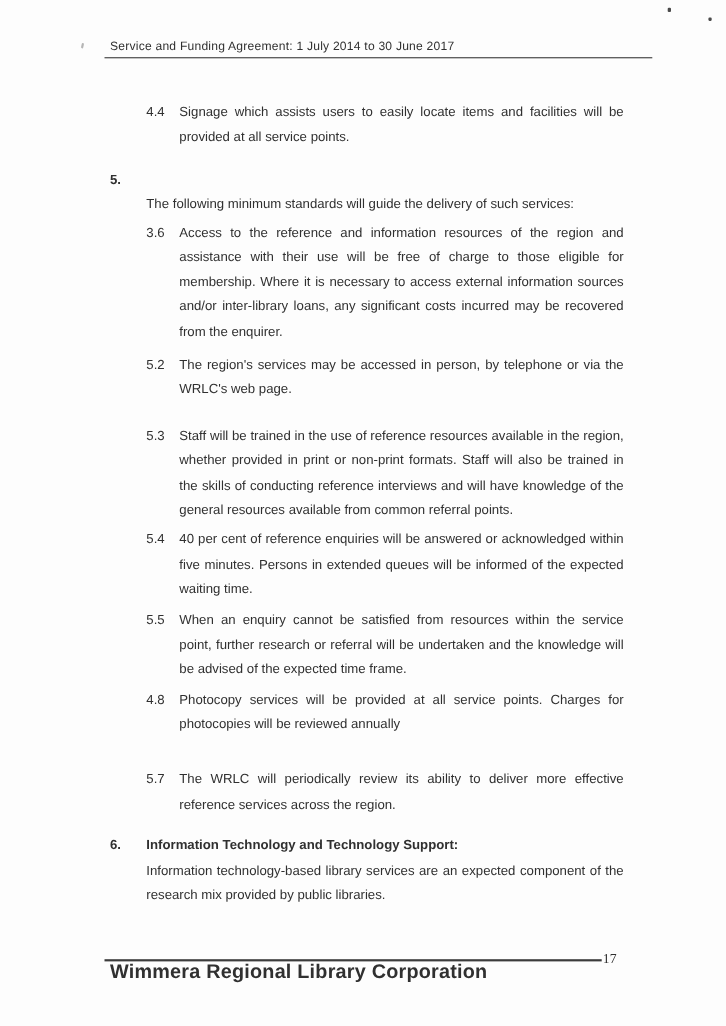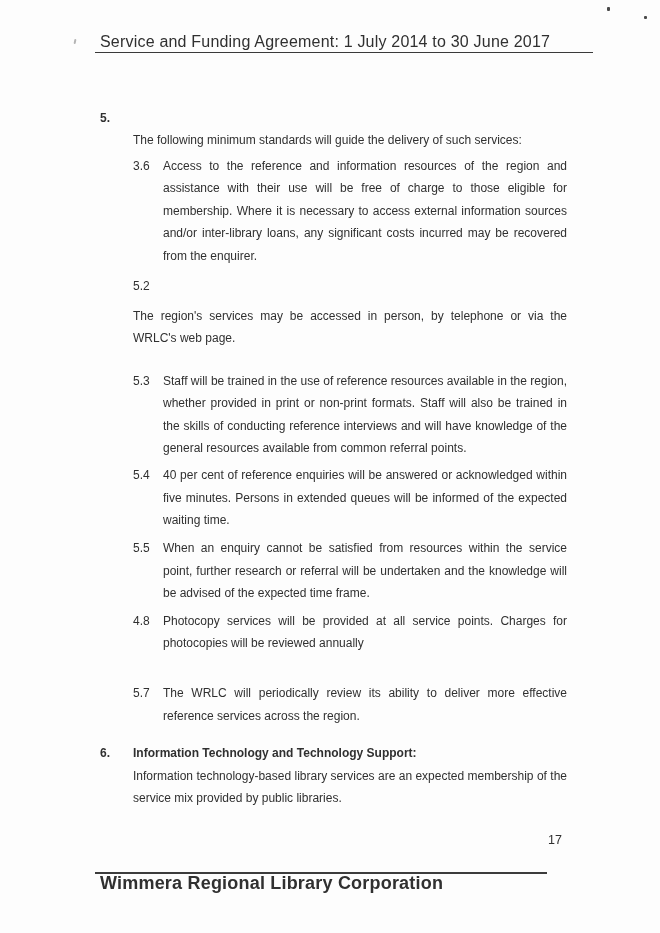--- a/index.html
+++ b/index.html
@@ -16,21 +16,21 @@
   }
   .page { position: absolute; inset: 0; background: #fdfdfd; }
 
   
   .page-header {
     position: absolute;
     left: 95px; top: 34px;
     width: 498px;
     border-bottom: 1.6px solid #3a3a3a;
     padding: 0 0 2px 5px;
-    font-size: 16px;
+    font-size: 11px;
     line-height: 16px;
     white-space: nowrap;
     letter-spacing: 0.2px;
   }
 
   
   .content {
     position: absolute;
     left: 100px; top: 90px;
     width: 467px;
@@ -39,21 +39,21 @@
   .clause .num { flex: 0 0 30px; }
   .clause .txt { flex: 1; text-align: justify; }
 
   .section-head { display: flex; font-weight: bold; }
   .section-head .num { flex: 0 0 33px; }
   .section-intro { margin-left: 33px; text-align: justify; }
   .nowrap { white-space: nowrap; }
 
   .mt-sec5   { margin-top: 16.5px; }
   .mt-51     { margin-top: 3px; }
-  .mt-52     { margin-top: 7.5px; flex-direction: column; }
+  .mt-52     { margin-top: 7.5px; }
   .mt-53     { margin-top: 20px; }
   .mt-54     { margin-top: 4.5px; }
   .mt-55     { margin-top: 5.5px; }
   .mt-56     { margin-top: 5px; }
   .mt-57     { margin-top: 27.5px; }
   .mt-sec6   { margin-top: 15px; }
 
   
   .footer-rule {
     position: absolute;
@@ -65,42 +65,47 @@
     position: absolute;
     left: 100px; top: 875px;
     font-size: 18px;
     line-height: 16px;
     white-space: nowrap;
     letter-spacing: 0.2px;
     font-weight: bold;
   }
   .footer-page {
     position: absolute;
-    left: 548px; top: 832px;
+    left: 548px; top: 863px;
     font-size: 12.5px;
     line-height: 16px;
+    font-family: Liberation Serif, serif;
   }
 
   
   .dot { position: absolute; background: #4a4a4a; border-radius: 1px; }
   .dot-a { left: 607px; top: 7px;  width: 3px; height: 4px; }
   .dot-b { left: 644px; top: 16px; width: 3px; height: 3px; }
   .tick  { left: 74px;  top: 39px; width: 2px; height: 5px; background: #b5b5b5; transform: rotate(12deg); }
 </style>
 </head>
 <body>
 
 <div class="page">
 
   <div class="page-header">
     <span>Service and Funding Agreement: 1 July 2014 to 30 June 2017</span>
   </div>
 
   <div class="content">
 
+    <div class="clause">
+      <span class="num">4.4</span>
+      <span class="txt">Signage which assists users to easily locate items and facilities will be provided at all service points.</span>
+    </div>
 
     <div class="section-head mt-sec5">
       <span class="num">5.</span>
     </div>
     <div class="section-intro nowrap">The following minimum standards will guide the delivery of such services:</div>
 
     <div class="clause mt-51">
       <span class="num">3.6</span>
       <span class="txt">Access to the reference and information resources of the region and assistance with their use will be free of charge to those eligible for membership.  Where it is necessary to access external information sources and/or inter-library loans, any significant costs incurred may be recovered from the enquirer.</span>
     </div>
@@ -132,21 +137,21 @@
 
     <div class="clause mt-57">
       <span class="num">5.7</span>
       <span class="txt">The WRLC will periodically review its ability to deliver more effective reference services across the region.</span>
     </div>
 
     <div class="section-head mt-sec6">
       <span class="num">6.</span>
       <span>Information Technology and Technology Support:</span>
     </div>
-    <div class="section-intro">Information technology-based library services are an expected membership of the service mix provided by public libraries.</div>
+    <div class="section-intro">Information technology-based library services are an expected component of the research mix provided by public libraries.</div>
 
   </div>
 
   <div class="footer-rule"></div>
   <div class="footer-org">Wimmera Regional Library Corporation</div>
   <div class="footer-page">17</div>
 
   <div class="dot dot-a"></div>
   <div class="dot dot-b"></div>
   <div class="dot tick"></div>

